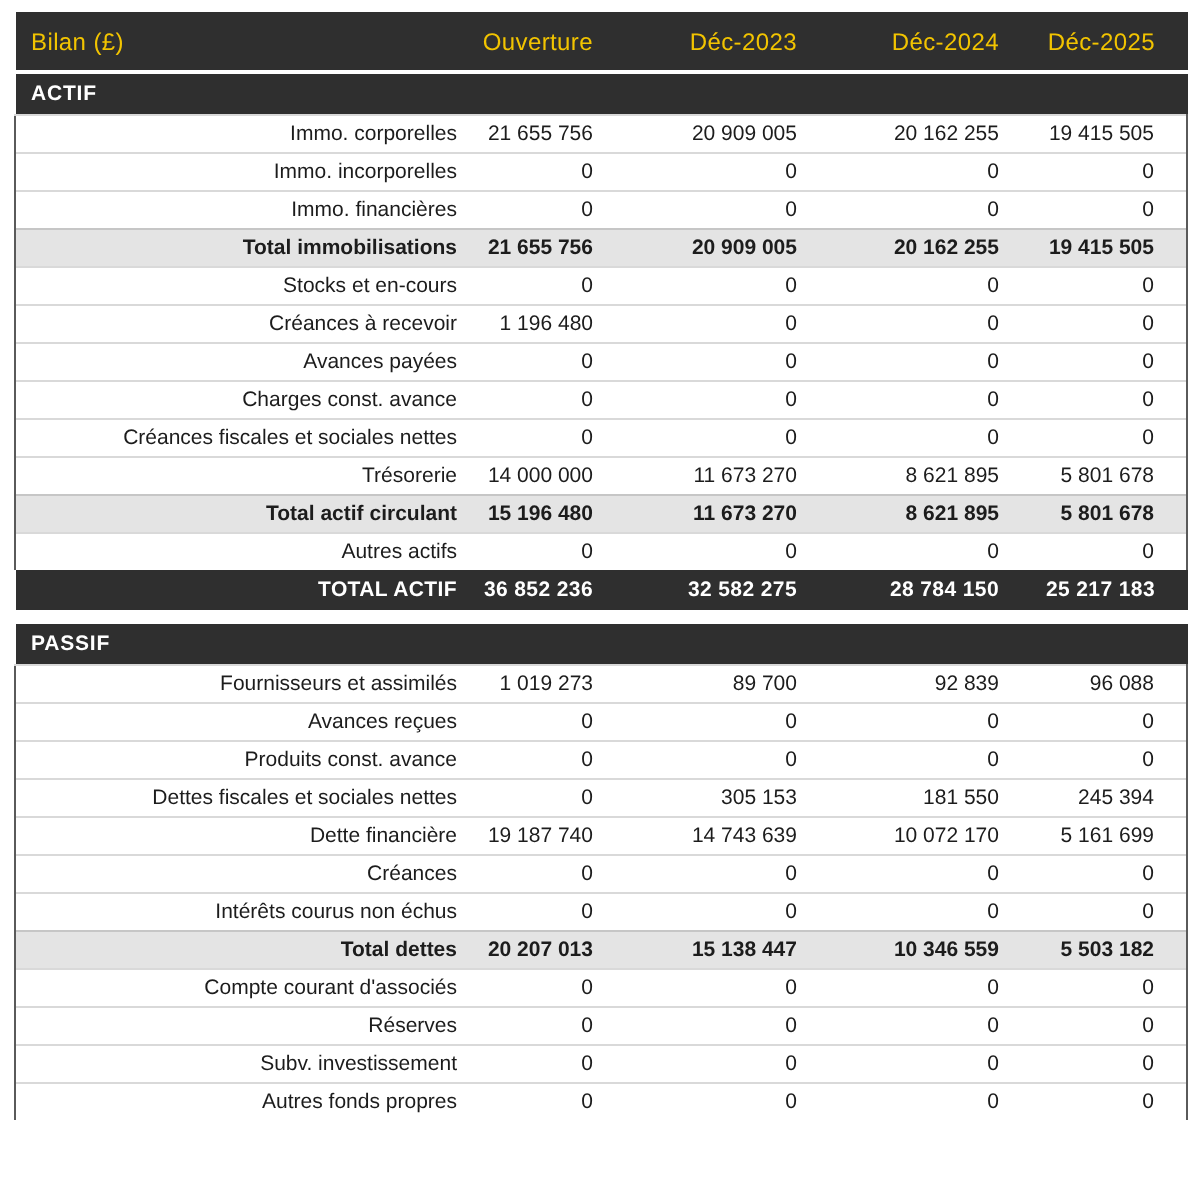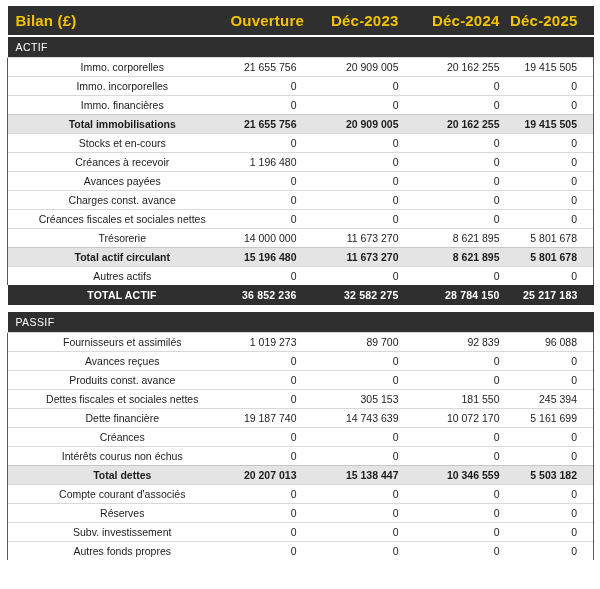--- a/index.html
+++ b/index.html
@@ -23,34 +23,34 @@
   }
   col.c-label{width:222px;}
   col.c-n1{width:76px;}
   col.c-n2{width:102px;}
   col.c-n3{width:101px;}
   col.c-n4{width:85px;}
 
   
   tr.title-row th{
     background:var(--header-bg);color:var(--header-text);
-    font-weight:bold;font-size:15px;height:27px;
+    font-weight:normal;font-size:12px;height:27px;
     letter-spacing:.2px;border-bottom:2px solid #ffffff;
   }
   tr.title-row th.label{text-align:left;padding-left:8px;}
 
   
   tr.section td{
     background:var(--header-bg);color:var(--section-text);
-    font-weight:normal;font-size:10.5px;height:18px;
+    font-weight:bold;font-size:10.5px;height:18px;
     padding-left:8px;letter-spacing:.4px;text-align:left;margin-left:24px;
   }
 
   
-  td.label{text-align:center;padding-left:8px;overflow:hidden;white-space:nowrap;}
+  td.label{text-align:right;padding-left:8px;overflow:hidden;white-space:nowrap;}
   .num{text-align:right;padding-right:9px;white-space:nowrap;}
   td.num:last-child,th.num:last-child{padding-right:16px;}
 
   tr.normal td{
     background:#ffffff;height:16px;
     border-top:1px solid var(--row-border);
   }
   tr.normal td:first-child{border-left:1px solid var(--side-border);}
   tr.normal td:last-child{border-right:1px solid var(--side-border);}
 

